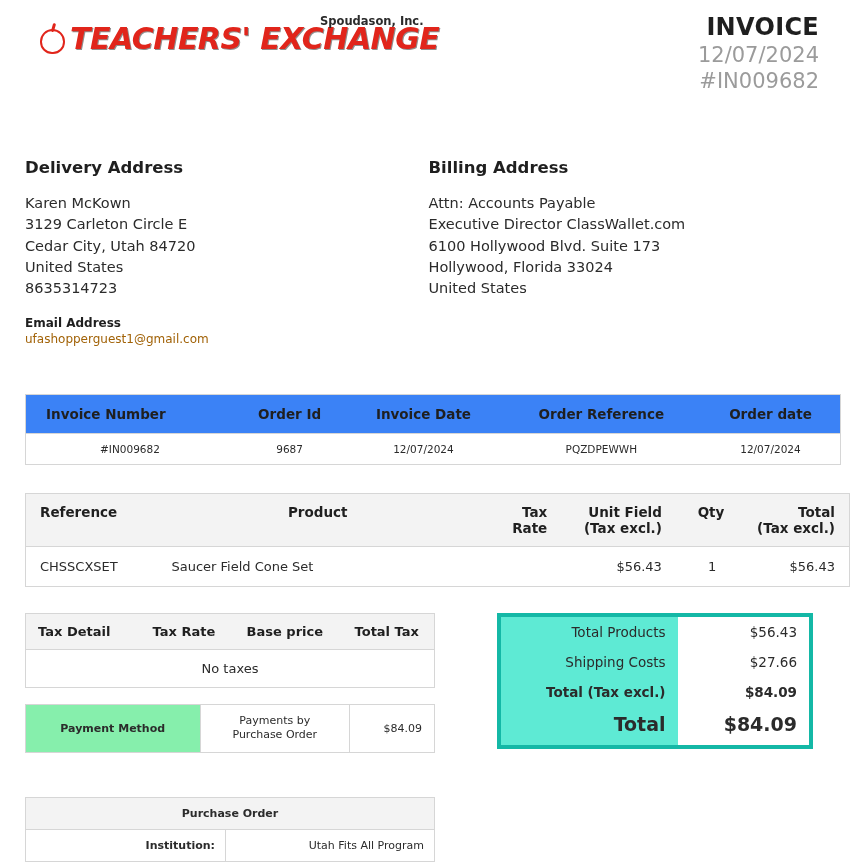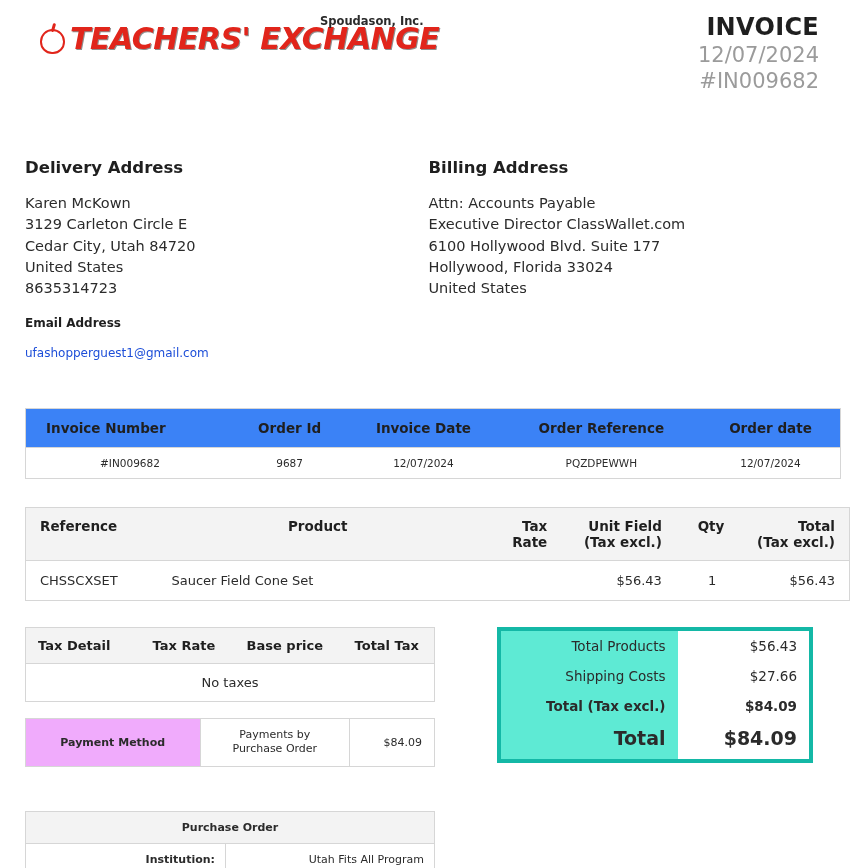--- a/index.html
+++ b/index.html
@@ -121,22 +121,22 @@
     color: #2b2b2b;
   }
   .email-title {
     margin-top: 16px;
     font-size: 12px;
     font-weight: bold;
     color: #1f1f1f;
   }
   .email-val {
     font-size: 12px;
-    color: #1d4ed8;
-    margin-top: 16px;
+    color: #a16207;
+    margin-top: 2px;
   }
 
   
   table {
     border-collapse: collapse;
     width: 100%;
   }
   .tbl-wrap {
     border: 1px solid #d6d6d6;
     background: #fff;
@@ -220,21 +220,21 @@
 
   .pay-table { margin-top: 16px; }
   .pay-table td {
     font-size: 11px;
     color: #2b2b2b;
     border: 1px solid #d6d6d6;
     padding: 9px 6px;
     text-align: center;
   }
   .pay-table td.lbl {
-    background: #f0abfc;
+    background: #86efac;
     font-weight: bold;
     font-size: 11px;
     width: 175px;
   }
   .pay-table td.mid { width: 150px; line-height: 1.35; }
   .pay-table td.amt { text-align: right; padding-right: 12px; width: 85px; }
 
   .po-table { margin-top: 44px; }
   .po-table td, .po-table th {
     border: 1px solid #d6d6d6;
@@ -317,21 +317,21 @@
       <div class="addr-line">United States</div>
       <div class="addr-line">8635314723</div>
       <div class="email-title">Email Address</div>
       <div class="email-val">ufashopperguest1@gmail.com</div>
     </div>
 
     <div class="addr-col right">
       <div class="addr-title">Billing Address</div>
       <div class="addr-line">Attn: Accounts Payable</div>
       <div class="addr-line">Executive Director ClassWallet.com</div>
-      <div class="addr-line">6100 Hollywood Blvd. Suite 177</div>
+      <div class="addr-line">6100 Hollywood Blvd. Suite 173</div>
       <div class="addr-line">Hollywood, Florida 33024</div>
       <div class="addr-line">United States</div>
     </div>
   </div>
 
   <div class="tbl-wrap meta-table">
     <table>
       <thead>
         <tr>
           <th>Invoice Number</th>

